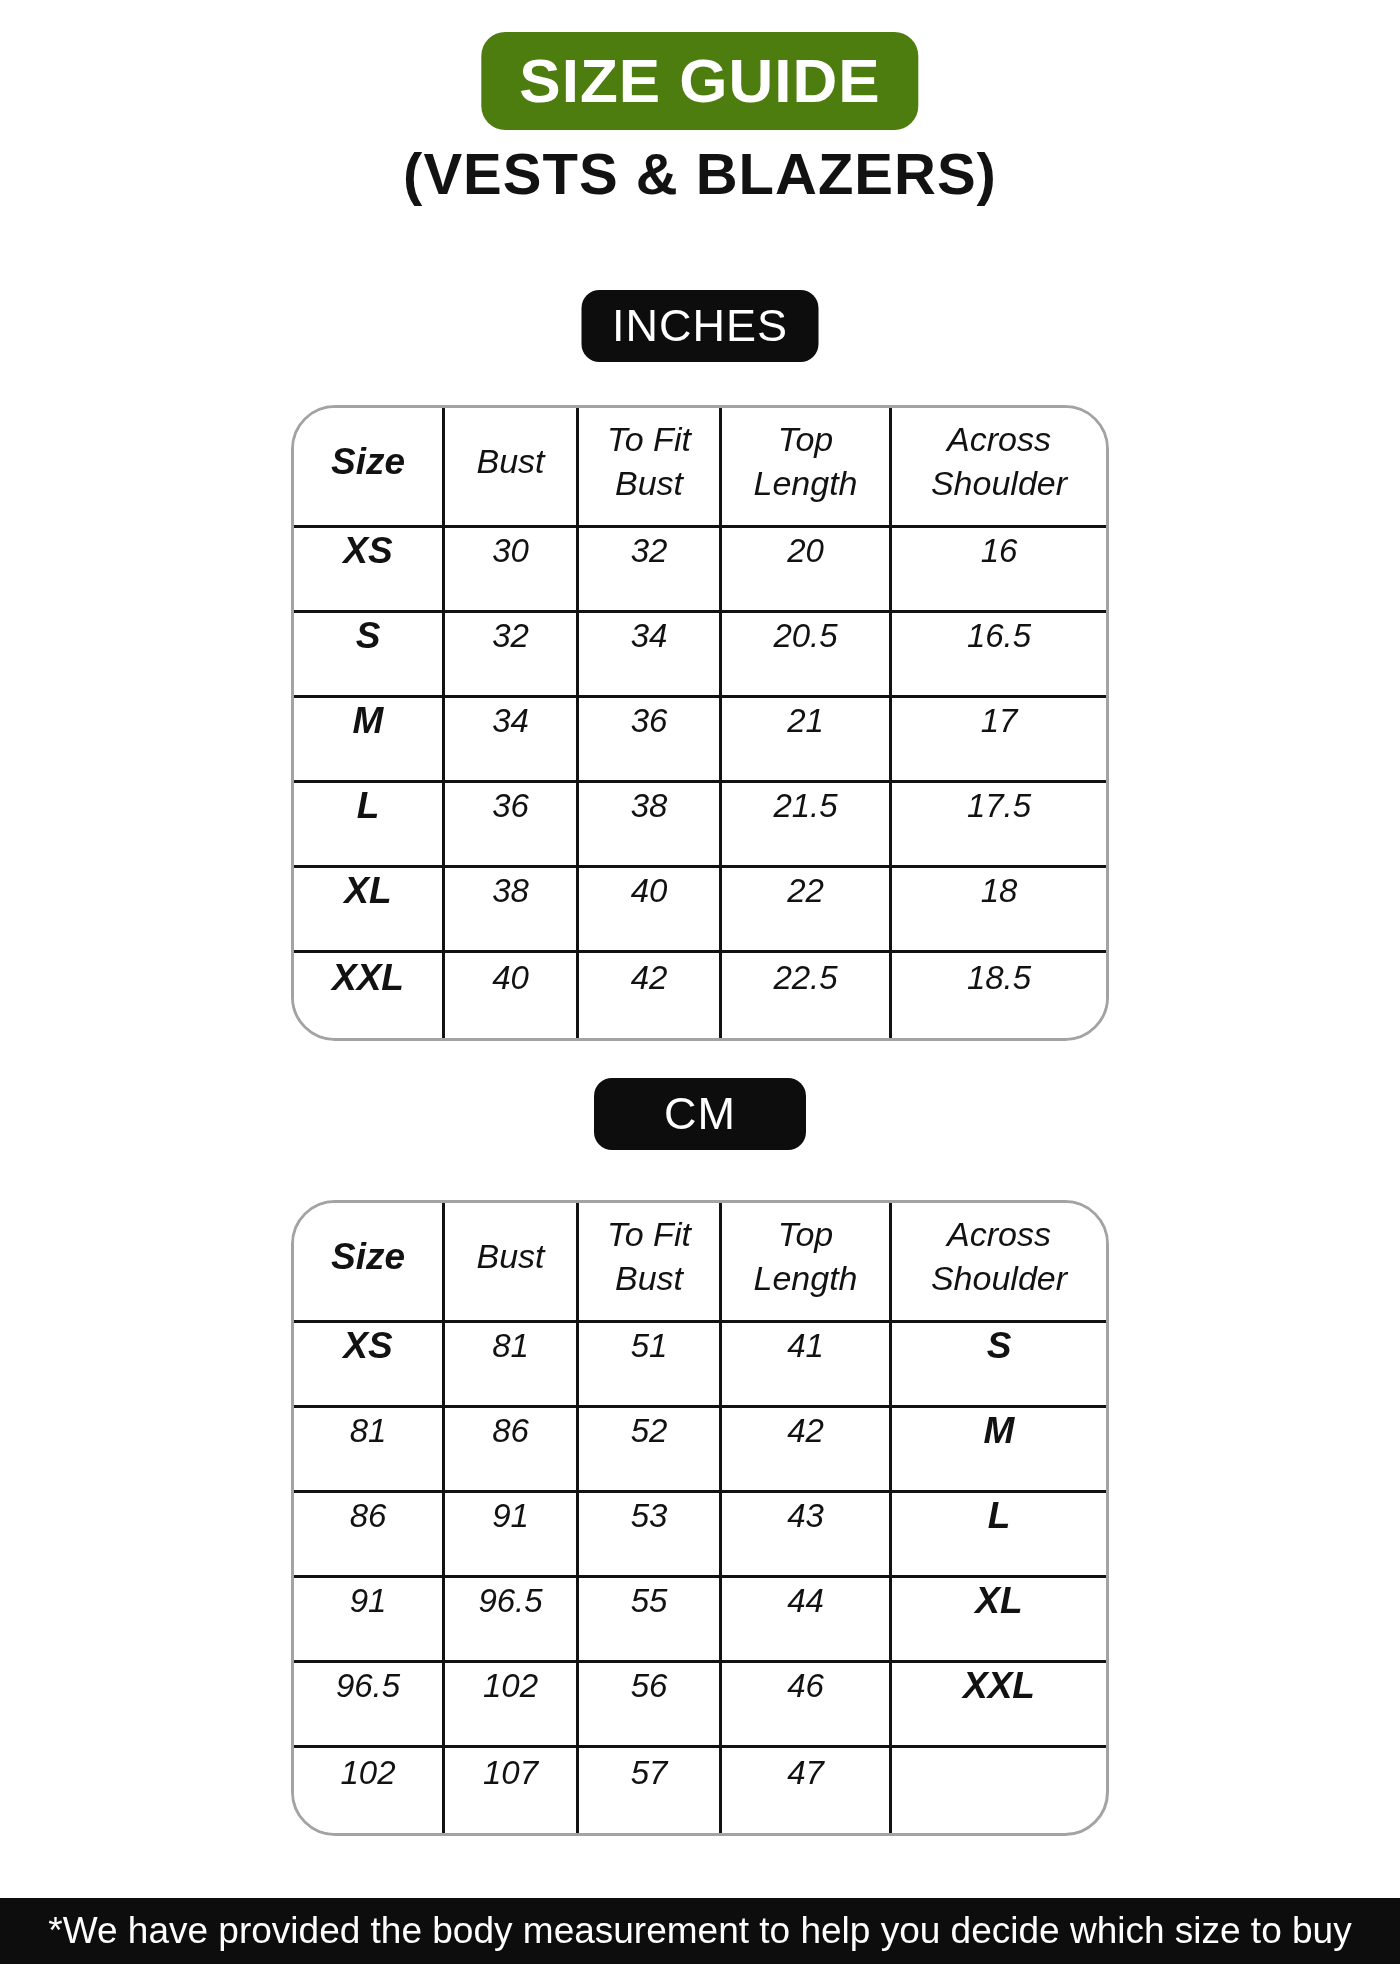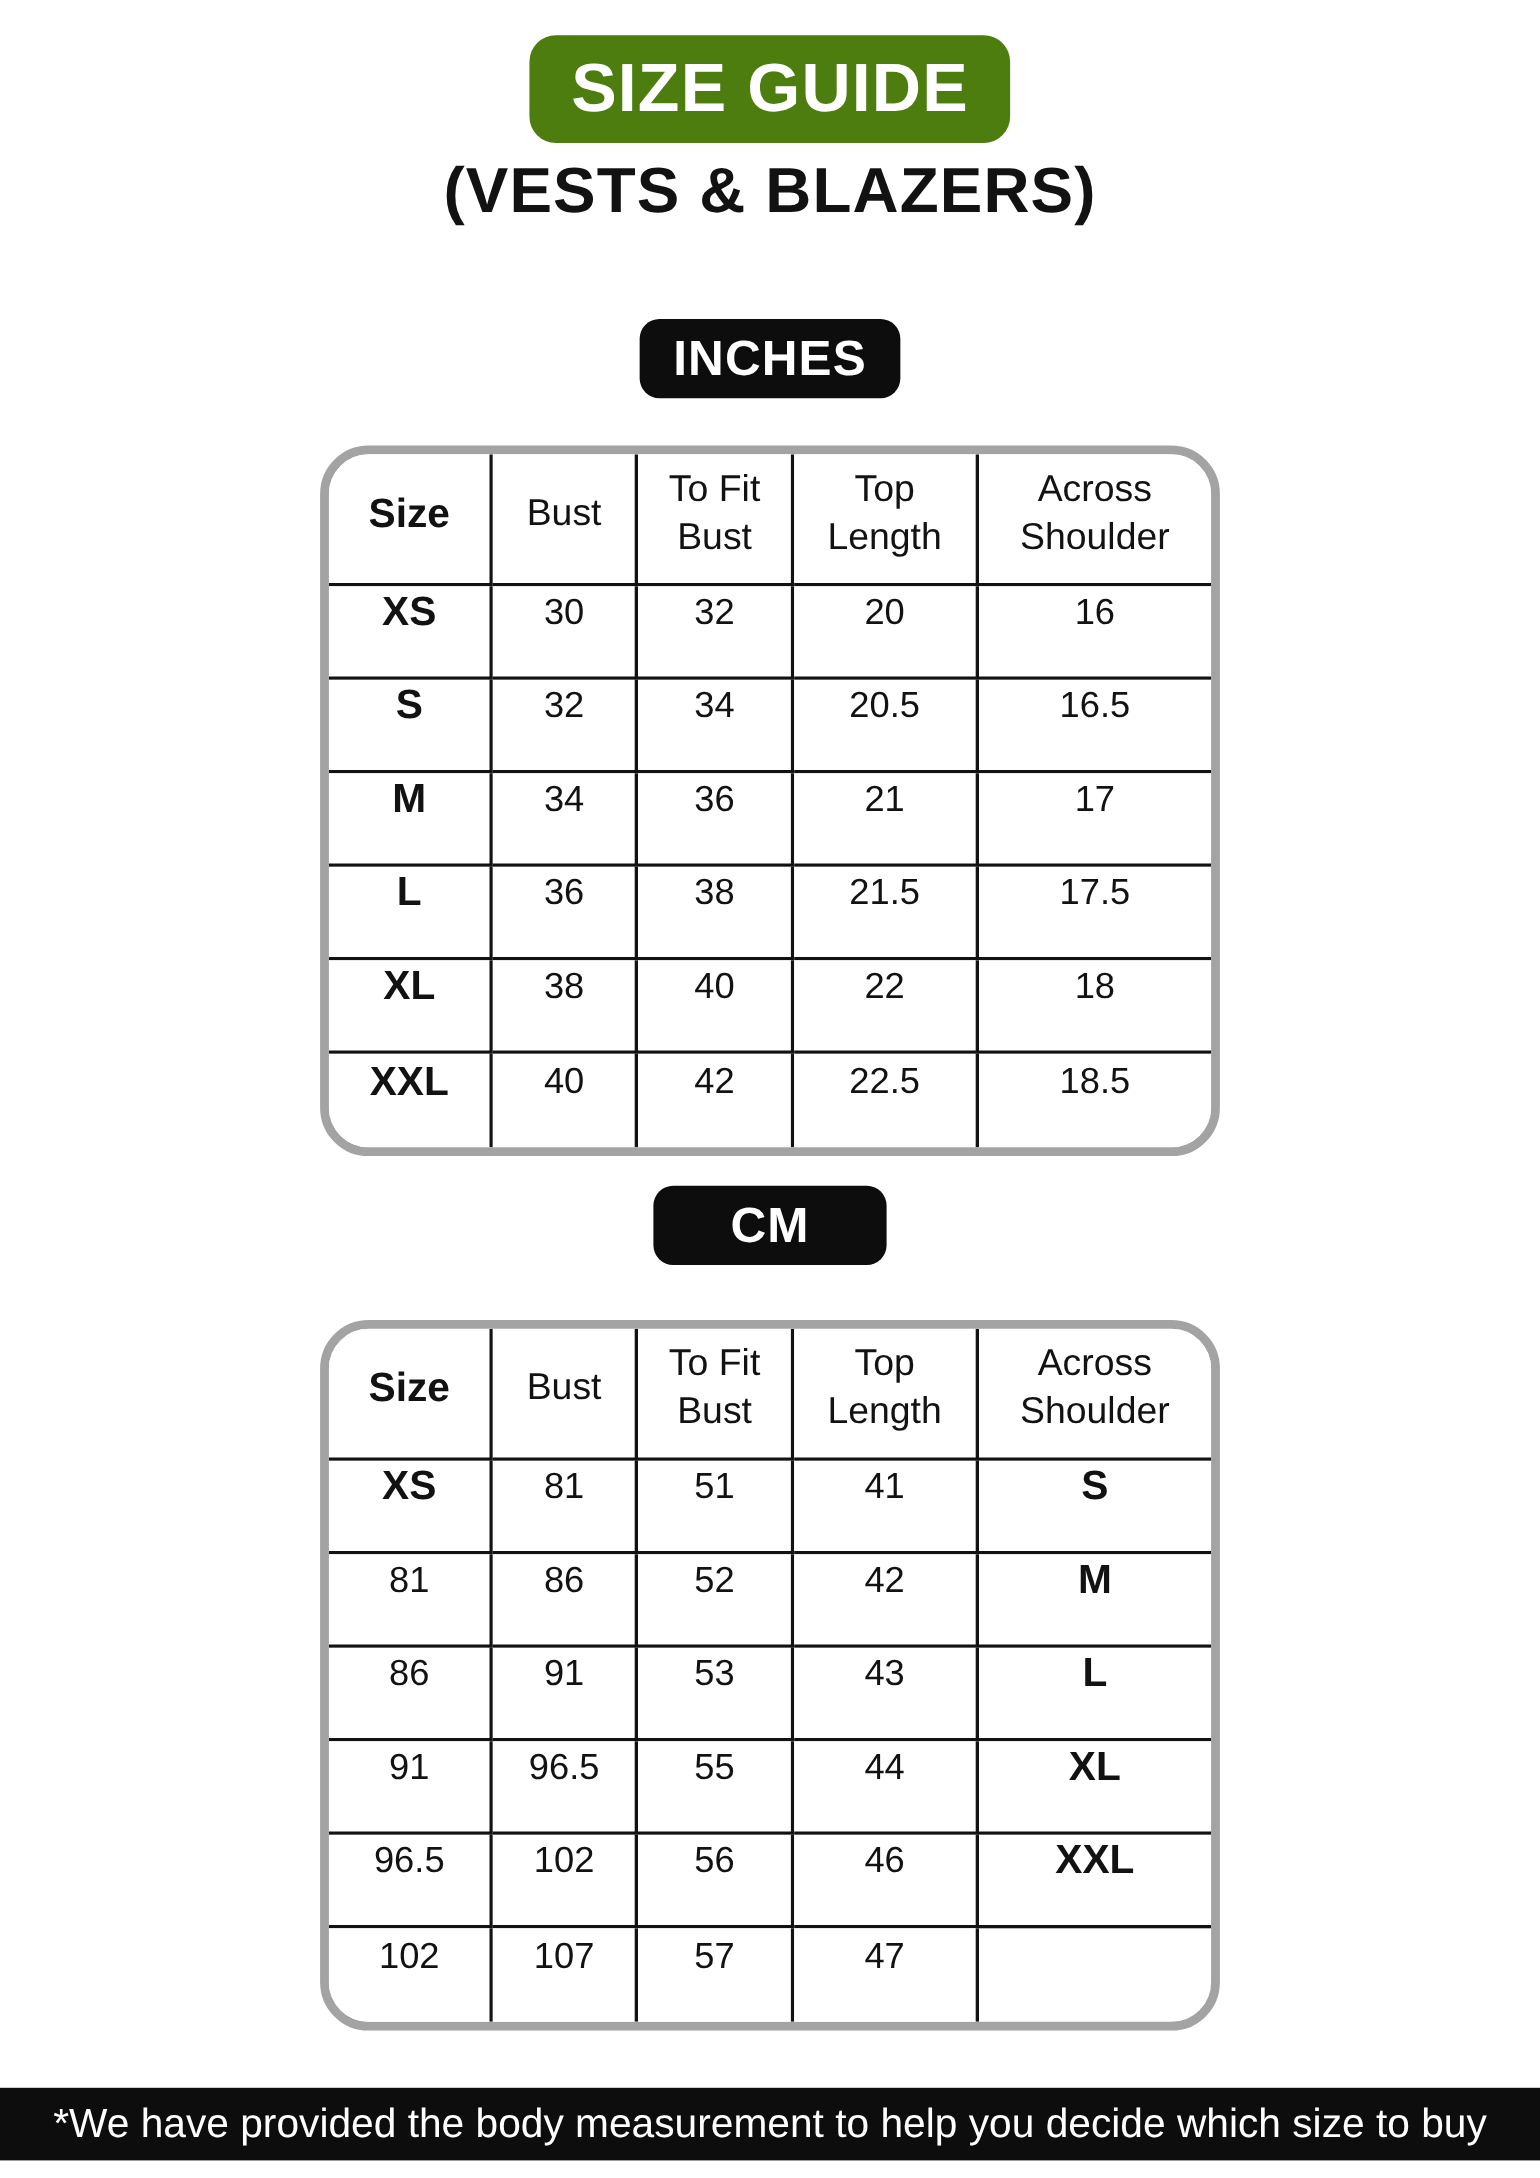--- a/index.html
+++ b/index.html
@@ -30,38 +30,39 @@
     top: 140px;
     font-size: 58px; font-weight: bold; letter-spacing: 1px;
     color: #121212;
   }
 
   .unit-badge {
     position: absolute; left: 50%; transform: translateX(-50%);
     background: #0d0d0d; color: #ffffff;
     border-radius: 18px;
     height: 72px; line-height: 72px;
-    font-size: 45px; font-weight: bold; letter-spacing: 1px;
+    font-size: 45px; font-weight: normal; letter-spacing: 1px;
     text-align: center;
     white-space: nowrap;
   }
   .unit-badge.inches { top: 290px; min-width: 237px; padding: 0 30px; }
   .unit-badge.cm     { top: 1078px; min-width: 212px; padding: 0 16px; }
 
   
   .size-table {
     position: absolute; left: 50%; transform: translateX(-50%);
     width: 818px;
     display: grid;
     grid-template-columns: 151fr 134fr 143fr 170fr 214fr;
     grid-template-rows: 120px repeat(6, 85px);
-    border: 8px solid #a3a3a3;
+    border: 3px solid #a3a3a3;
     border-radius: 44px;
     overflow: hidden;
     background: #ffffff;
+    font-style: italic;
   }
   .size-table.t1 { top: 405px; }
   .size-table.t2 { top: 1200px; }
 
   .cell {
     display: flex; align-items: center; justify-content: center;
     text-align: center;
     border-right: 3px solid #121212;
     border-bottom: 3px solid #121212;
     background: #ffffff;

